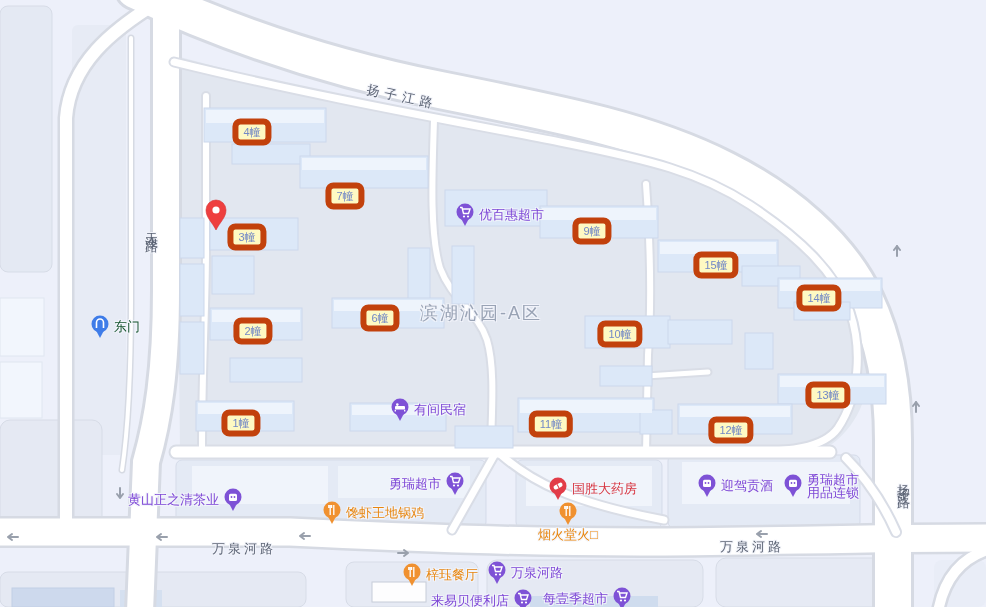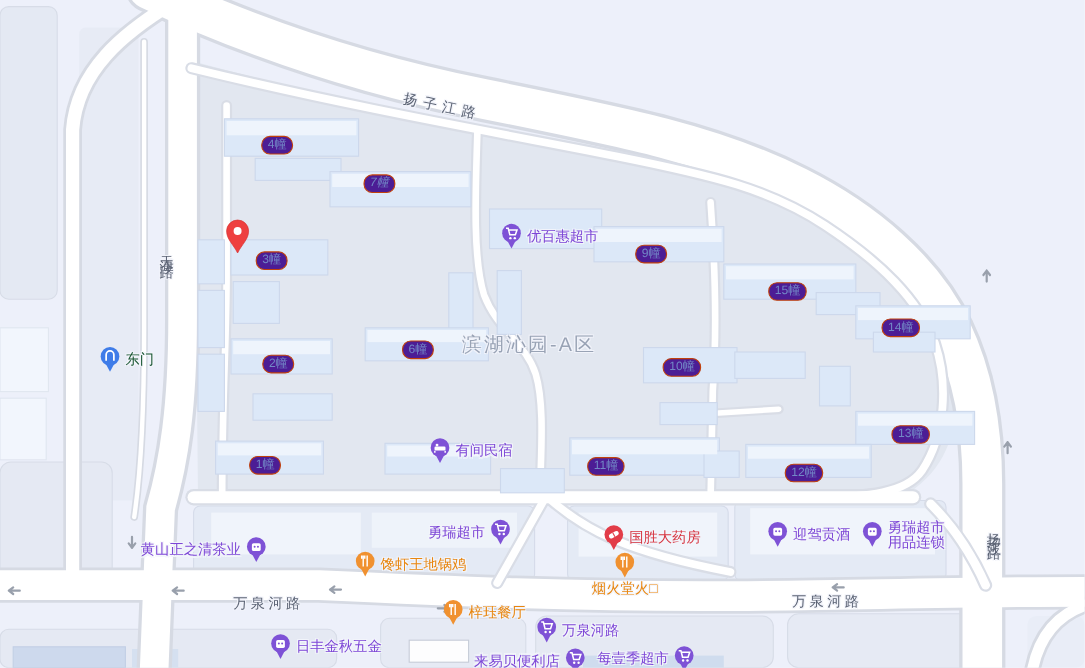--- a/index.html
+++ b/index.html
@@ -4,22 +4,22 @@
 <style>
   html,body{margin:0;padding:0;}
   .map{position:relative;width:986px;height:607px;overflow:hidden;
        font-family:"Liberation Sans","DejaVu Sans",sans-serif;background:#edf0fa;}
   .map svg.base{position:absolute;left:0;top:0;}
   .lbl{position:absolute;white-space:nowrap;
        text-shadow:-1px -1px 0 #f1f3fa,1px -1px 0 #f1f3fa,-1px 1px 0 #f1f3fa,1px 1px 0 #f1f3fa;}
   .road-lbl{color:#5b6374;font-size:13px;letter-spacing:5px;}
   .road-lbl.vert{writing-mode:vertical-rl;letter-spacing:4px;}
   .area-lbl{color:#99a3b5;font-size:18px;letter-spacing:2px;}
-  .badge{position:absolute;transform:translate(-50%,-50%);background:#4c1d95;
-         border:1px solid #c2410c;border-radius:8px;color:#7288c6;font-size:11px;
+  .badge{position:absolute;transform:translate(-50%,-50%);background:#fef9c3;
+         border:6px solid #c2410c;border-radius:8px;color:#7288c6;font-size:11px;
          line-height:15px;padding:0 5px;white-space:nowrap;}
   .poi{position:absolute;display:flex;align-items:center;gap:4px;cursor:pointer;justify-content:flex-end;}
   .poi.rev{flex-direction:row-reverse;}
   .poi.col{flex-direction:column;gap:1px;}
   .poi .txt{font-size:13px;font-weight:500;line-height:14px;
        text-shadow:-1px -1px 0 #f3f5fb,1px -1px 0 #f3f5fb,-1px 1px 0 #f3f5fb,1px 1px 0 #f3f5fb;}
   .poi .txt.two{line-height:13px;}
   .purple .txt{color:#7d46d6;} .orange .txt{color:#e8860f;}
   .red .txt{color:#d6333f;}   .blue .txt{color:#14532d;}
   .pin{width:20px;height:26px;flex:0 0 auto;}
@@ -167,21 +167,21 @@
   </svg>
 
   <div class="lbl road-lbl" style="left:366px;top:88px;transform:rotate(12deg);">扬子江路</div>
   <div class="lbl road-lbl vert" style="left:894px;top:474px;">扬子江路</div>
   <div class="lbl road-lbl vert" style="left:142px;top:222px;">天津路</div>
   <div class="lbl road-lbl" style="left:212px;top:540px;letter-spacing:3px;">万泉河路</div>
   <div class="lbl road-lbl" style="left:720px;top:538px;letter-spacing:3px;">万泉河路</div>
   <div class="lbl area-lbl" style="left:420px;top:301px;">滨湖沁园-A区</div>
 
   <div class="badge" style="left:252px;top:132px;">4幢</div>
-  <div class="badge" style="left:345px;top:167px;font-style:italic;">7幢</div>
+  <div class="badge" style="left:345px;top:196px;">7幢</div>
   <div class="badge" style="left:247px;top:237px;">3幢</div>
   <div class="badge" style="left:592px;top:231px;">9幢</div>
   <div class="badge" style="left:716px;top:265px;">15幢</div>
   <div class="badge" style="left:819px;top:298px;">14幢</div>
   <div class="badge" style="left:253px;top:331px;">2幢</div>
   <div class="badge" style="left:380px;top:318px;">6幢</div>
   <div class="badge" style="left:620px;top:334px;">10幢</div>
   <div class="badge" style="left:828px;top:395px;">13幢</div>
   <div class="badge" style="left:241px;top:423px;">1幢</div>
   <div class="badge" style="left:551px;top:424px;">11幢</div>
@@ -295,32 +295,22 @@
       <rect x="6" y="6.8" width="8" height="7.2" rx="1.5" fill="#fff"></rect>
       <circle class="eye" cx="8.5" cy="10" r="0.9"></circle>
         <circle class="eye" cx="11.5" cy="10" r="0.9"></circle>
     </svg>
     <span class="txt two" style="display:inline-block;">
       <span style="display:block;">勇瑞超市</span>
       <span style="display:block;">用品连锁</span>
     </span>
   </div>
 
-  <div class="poi purple" style="left:245px;top:575px;">
-    <svg class="pin" viewBox="0 0 20 26">
-      <circle class="pinbody" cx="10" cy="10" r="8.5"></circle>
-        <path class="pinbody" d="M5.5,15.5 L10,24 L14.5,15.5 Z"></path>
-      <rect x="6" y="6.8" width="8" height="7.2" rx="1.5" fill="#fff"></rect>
-      <circle class="eye" cx="8.5" cy="10" r="0.9"></circle>
-        <circle class="eye" cx="11.5" cy="10" r="0.9"></circle>
-    </svg>
-    <span class="txt">日丰金秋五金</span>
-  </div>
-
-  <div class="poi orange" style="left:402px;top:544px;">
+
+  <div class="poi orange" style="left:402px;top:562px;">
     <svg class="pin" viewBox="0 0 20 26">
       <circle class="pinbody" cx="10" cy="10" r="8.5"></circle>
         <path class="pinbody" d="M5.5,15.5 L10,24 L14.5,15.5 Z"></path>
       <path d="M8.2,5 v10 M11.8,5 v10 M6.8,5 v3 M9.6,5 v3" fill="none" stroke="#fff" stroke-width="1.3"></path>
     </svg>
     <span class="txt">梓珏餐厅</span>
   </div>
 
   <div class="poi purple" style="left:487px;top:560px;">
     <svg class="pin" viewBox="0 0 20 26">

